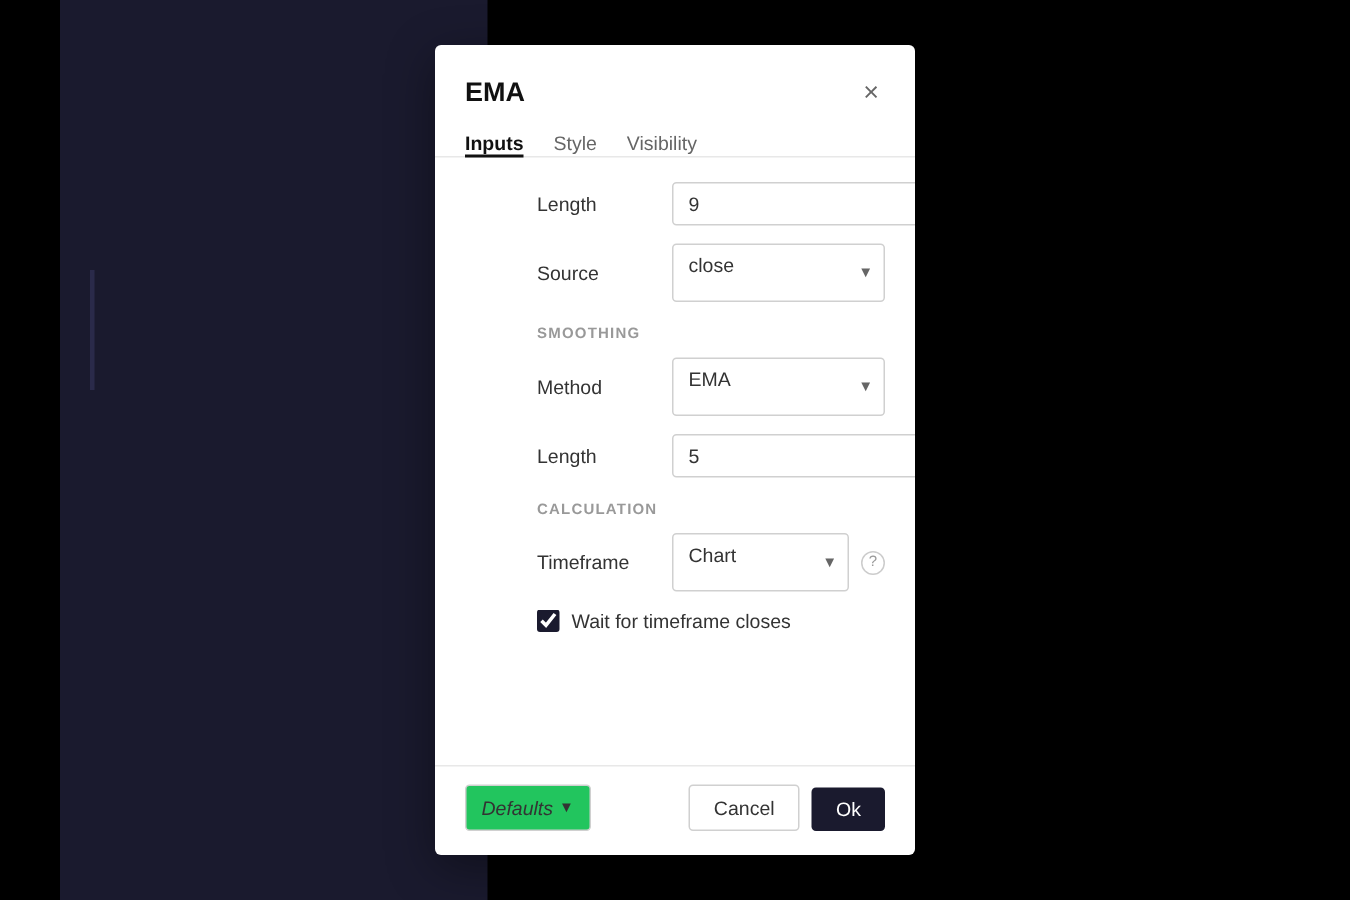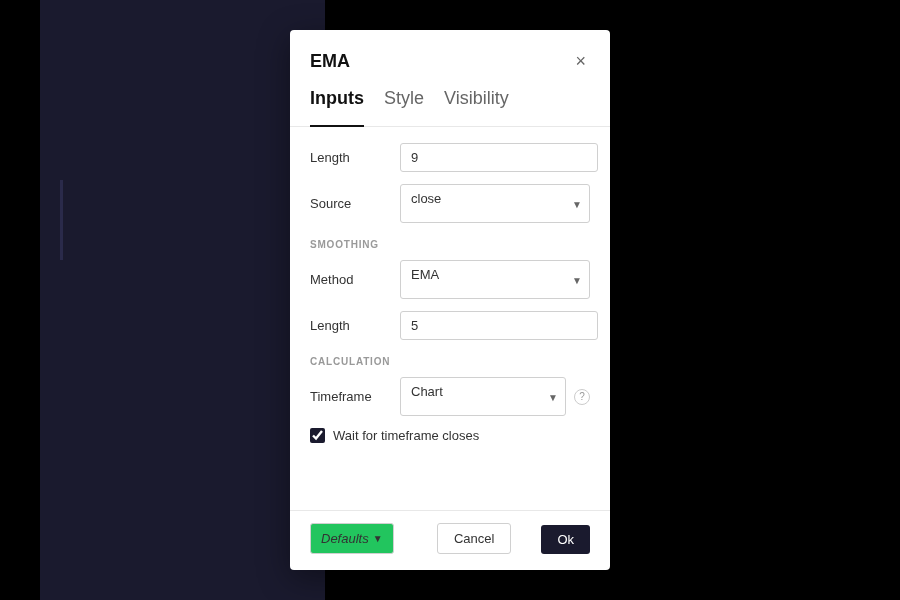--- a/index.html
+++ b/index.html
@@ -93,39 +93,40 @@
     
     .tabs {
       display: flex;
       padding: 12px 20px 0 20px;
       gap: 20px;
       border-bottom: 1px solid #e8e8e8;
       margin-top: 4px;
     }
 
     .tab {
-      padding-bottom: 16px;
-      cursor: pointer;
-      font-size: 18px;
+      padding-bottom: 0;
+      cursor: pointer;
+      font-size: 13px;
       color: #666;
       border-bottom: 2px solid transparent;
       margin-bottom: -1px;
     }
 
     .tab.active {
       color: #111;
       font-weight: 600;
       border-bottom: 2px solid #111;
     }
 
     
     .dialog-content {
       flex: 1;
       padding: 16px 20px;
       overflow-y: auto;
+      margin-left: 48px;
     }
 
     .form-row {
       display: flex;
       align-items: center;
       margin-bottom: 12px;
     }
 
     .form-label {
       width: 90px;
@@ -273,21 +274,20 @@
 
     .ok-btn {
       border: none;
       border-radius: 3px;
       background: #1a1a2e;
       padding: 7px 16px;
       font-size: 13px;
       color: #fff;
       cursor: pointer;
       font-weight: 500;
-      margin-left: 22px;
     }
   </style>
 </head>
 <body>
 
 <div class="dialog-wrapper">
 
   <div class="bg-chart">
     <div class="red-line"></div>
   </div>

